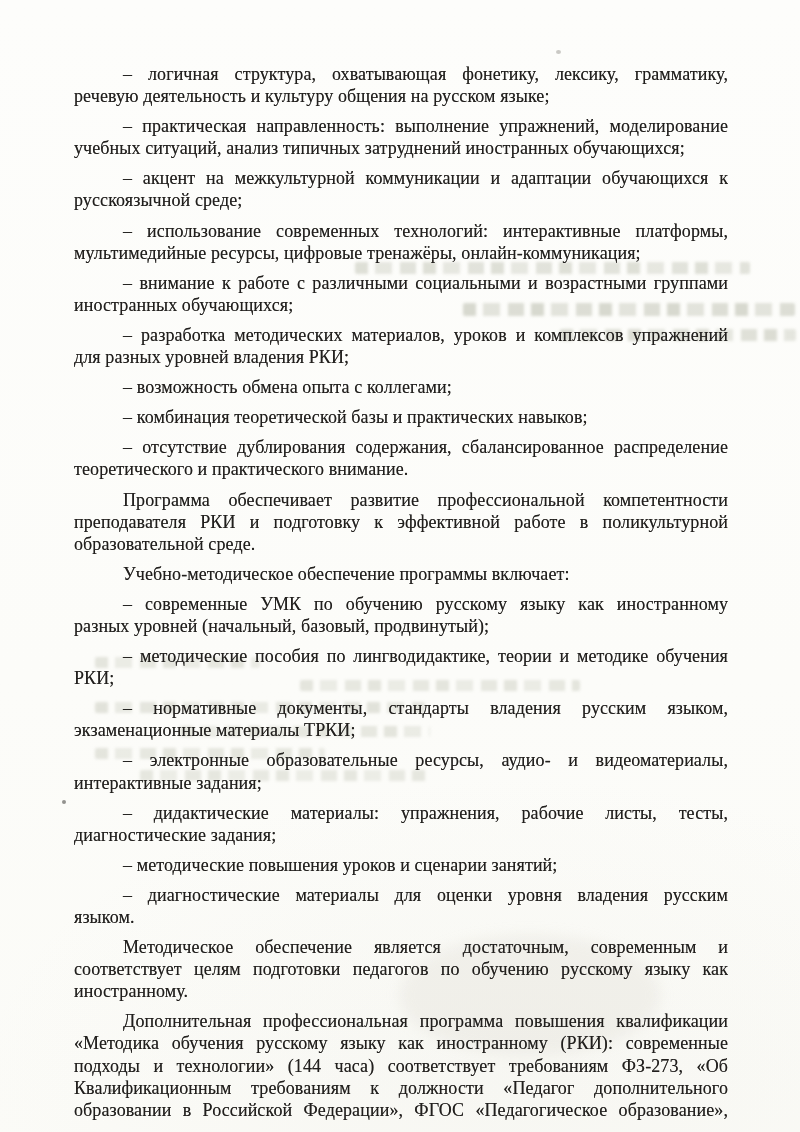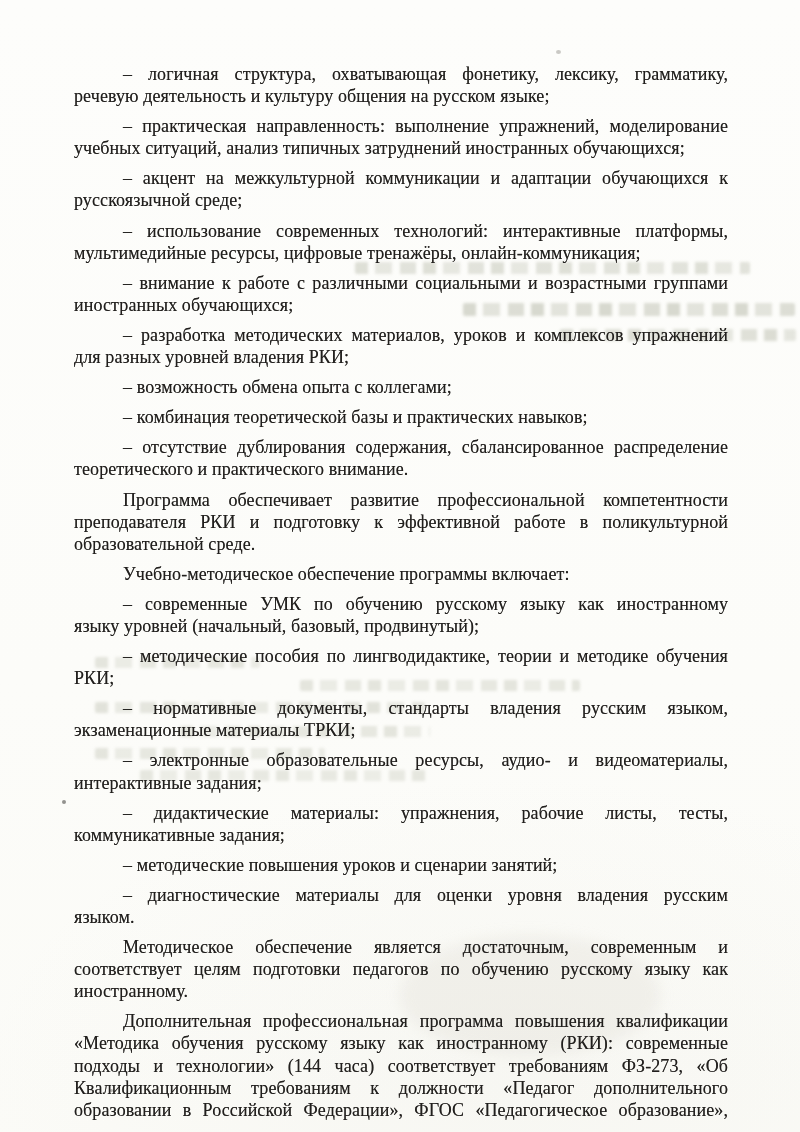--- a/index.html
+++ b/index.html
@@ -125,37 +125,37 @@
       <div class="para">
         <div class="line first">Программа обеспечивает развитие профессиональной компетентности</div>
         <div class="line">преподавателя РКИ и подготовку к эффективной работе в поликультурной</div>
         <div class="line paraend">образовательной среде.</div>
       </div>
       <div class="para">
         <div class="line first paraend">Учебно-методическое обеспечение программы включает:</div>
       </div>
       <div class="para">
         <div class="line first">– современные УМК по обучению русскому языку как иностранному</div>
-        <div class="line paraend">языку уровней (начальный, базовый, продвинутый);</div>
+        <div class="line paraend">разных уровней (начальный, базовый, продвинутый);</div>
       </div>
       <div class="para">
         <div class="line first">– методические пособия по лингводидактике, теории и методике обучения</div>
         <div class="line paraend">РКИ;</div>
       </div>
       <div class="para">
         <div class="line first">– нормативные документы, стандарты владения русским языком,</div>
         <div class="line paraend">экзаменационные материалы ТРКИ;</div>
       </div>
       <div class="para">
         <div class="line first">– электронные образовательные ресурсы, аудио- и видеоматериалы,</div>
         <div class="line paraend">интерактивные задания;</div>
       </div>
       <div class="para">
         <div class="line first">– дидактические материалы: упражнения, рабочие листы, тесты,</div>
-        <div class="line paraend">коммуникативные задания;</div>
+        <div class="line paraend">диагностические задания;</div>
       </div>
       <div class="para">
         <div class="line first paraend">– методические повышения уроков и сценарии занятий;</div>
       </div>
       <div class="para">
         <div class="line first">– диагностические материалы для оценки уровня владения русским</div>
         <div class="line paraend">языком.</div>
       </div>
       <div class="para">
         <div class="line first">Методическое обеспечение является достаточным, современным и</div>

